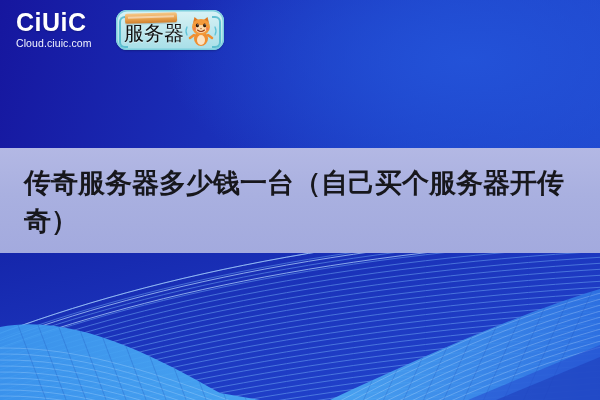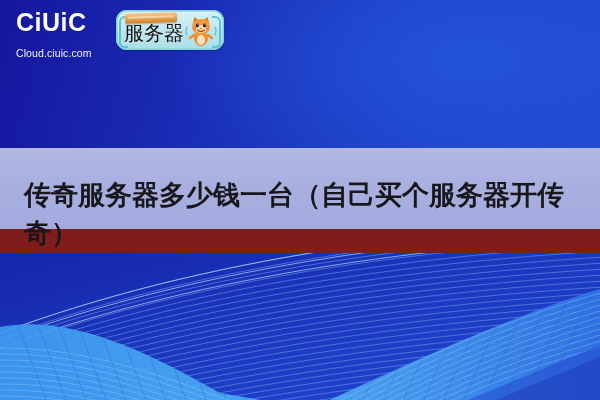--- a/index.html
+++ b/index.html
@@ -6,21 +6,21 @@
     margin: 0;
     padding: 0;
     background: #0f1b6b;
   }
   #canvas {
     position: relative;
     width: 600px;
     height: 400px;
     overflow: hidden;
     font-family: "Liberation Sans", "DejaVu Sans", sans-serif;
-    background: #7f1d1d;
+    background: #737373;
   }
 
   
   .top-area {
     position: absolute;
     left: 0; top: 0;
     width: 600px; height: 150px;
     background:
       radial-gradient(ellipse 420px 200px at 78% 40%, #2352d8 0%, rgba(35,82,216,0) 72%),
       linear-gradient(105deg, #16169e 0%, #1a2fb8 38%, #1d42c8 70%, #2049cf 100%);
@@ -34,21 +34,21 @@
   }
   .logo-word {
     font-size: 25px;
     font-weight: 700;
     letter-spacing: 0.5px;
     color: #ffffff;
     line-height: 26px;
     text-shadow: 0 1px 2px rgba(0,0,0,0.18);
   }
   .logo-sub {
-    margin-top: 12px;
+    margin-top: 2px;
     font-size: 10.5px;
     font-weight: 400;
     letter-spacing: 0.1px;
     color: #f2f4ff;
     line-height: 12px;
   }
 
   
   .badge {
     position: absolute;
@@ -95,24 +95,24 @@
     line-height: 24px;
     text-shadow: 0 1px 0 rgba(255,255,255,.5);
   }
   
   .mascot { position: absolute; right: 6px; top: 4px; width: 34px; height: 34px; }
 
   
   .title-band {
     position: absolute;
     left: 0; top: 148px;
-    width: 600px; height: 81px;
+    width: 600px; height: 105px;
     background: linear-gradient(180deg, #b3b8e4 0%, #a9b0e0 45%, #a3aade 100%);
     box-sizing: border-box;
-    padding: 28px 20px 0 24px;
+    padding: 16px 20px 0 24px;
   }
   .title-text {
     font-family: "DejaVu Sans", "Liberation Sans", sans-serif;
     font-size: 27px;
     font-weight: 700;
     line-height: 38px;
     color: #17171c;
     letter-spacing: 0px;
     white-space: normal;
   }

